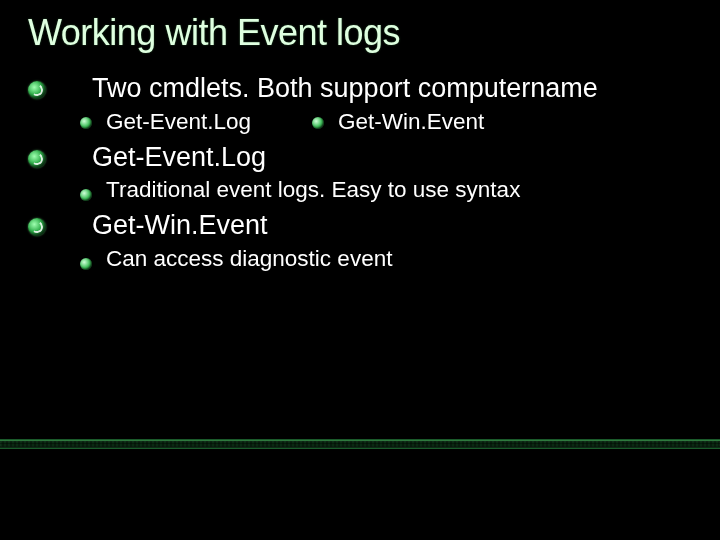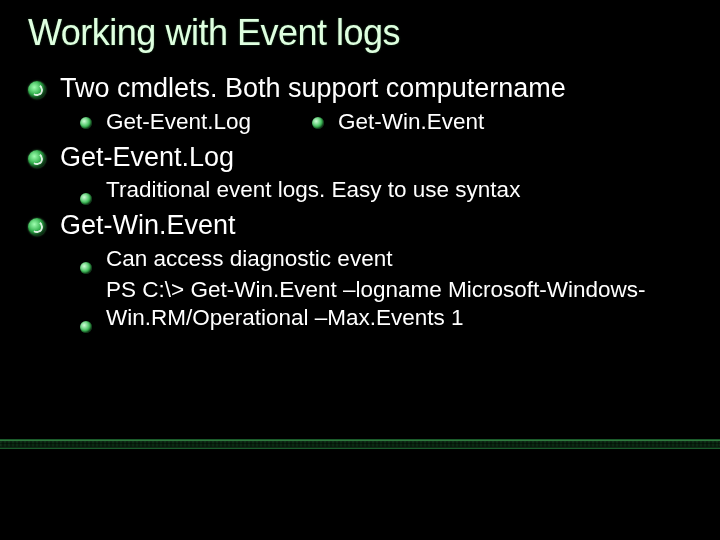--- a/index.html
+++ b/index.html
@@ -1,21 +1,21 @@
 <!DOCTYPE html>
 <html><head>
 <meta charset="utf-8">
 <style>
   * { margin: 0; padding: 0; box-sizing: border-box; }
   html, body { width: 720px; height: 540px; background: #000; overflow: hidden; }
   body { font-family: "Segoe UI", "Helvetica Neue", Arial, sans-serif; color: #fff; }
   .slide { position: relative; width: 720px; height: 492px; padding: 12px 24px 0 28px; }
   .title { font-size: 36px; font-weight: 400; color: #dfffe0; letter-spacing: -0.5px; text-shadow: 0 0 2px rgba(120,255,140,0.3); margin-bottom: 18px; }
-  .lvl1 { display: flex; align-items: flex-start; margin-top: 4px; }
-  .lvl2 { display: flex; align-items: flex-end; margin-top: 2px; margin-left: 52px; }
+  .lvl1 { display: flex; align-items: flex-start; margin-top: 4px; gap: 32px; }
+  .lvl2 { display: flex; align-items: center; margin-top: 2px; margin-left: 52px; }
   .bullet-ring {
     width: 18px; height: 18px; border-radius: 50%;
     background: radial-gradient(circle at 35% 35%, #9fffb0 0%, #2fae4a 45%, #063b12 100%);
     box-shadow: inset -2px -2px 3px rgba(0,0,0,0.6), 0 0 2px rgba(120,255,140,0.5);
     position: relative; flex: 0 0 auto; margin-top: 9px; margin-right: 14px;
   }
   .bullet-ring::after {
     content: ""; position: absolute; width: 8px; height: 8px; left: 3px; top: 3px;
     border: 2px solid rgba(255,255,255,0.85); border-left-color: transparent; border-top-color: transparent;
     border-radius: 50%; transform: rotate(-10deg);
@@ -77,19 +77,15 @@
   </div>
 
   <div class="lvl1">
     <span class="bullet-ring"></span>
     <span class="lvl1-text">Get-Win.Event</span>
   </div>
   <div class="lvl2">
     <span class="bullet-dot"></span>
     <span class="lvl2-text">Can access diagnostic event</span>
   </div>
-  <div class="lvl2">
-    <span class="bullet-dot"></span>
-    <span class="lvl2-text" style="max-width:560px">PS C:\&gt; Get-Win.Event –logname  Microsoft-Windows-Win.RM/Operational –Max.Events 1</span>
-  </div>
 
   <div class="accent-band"></div>
 </div>
 
 </body></html>

